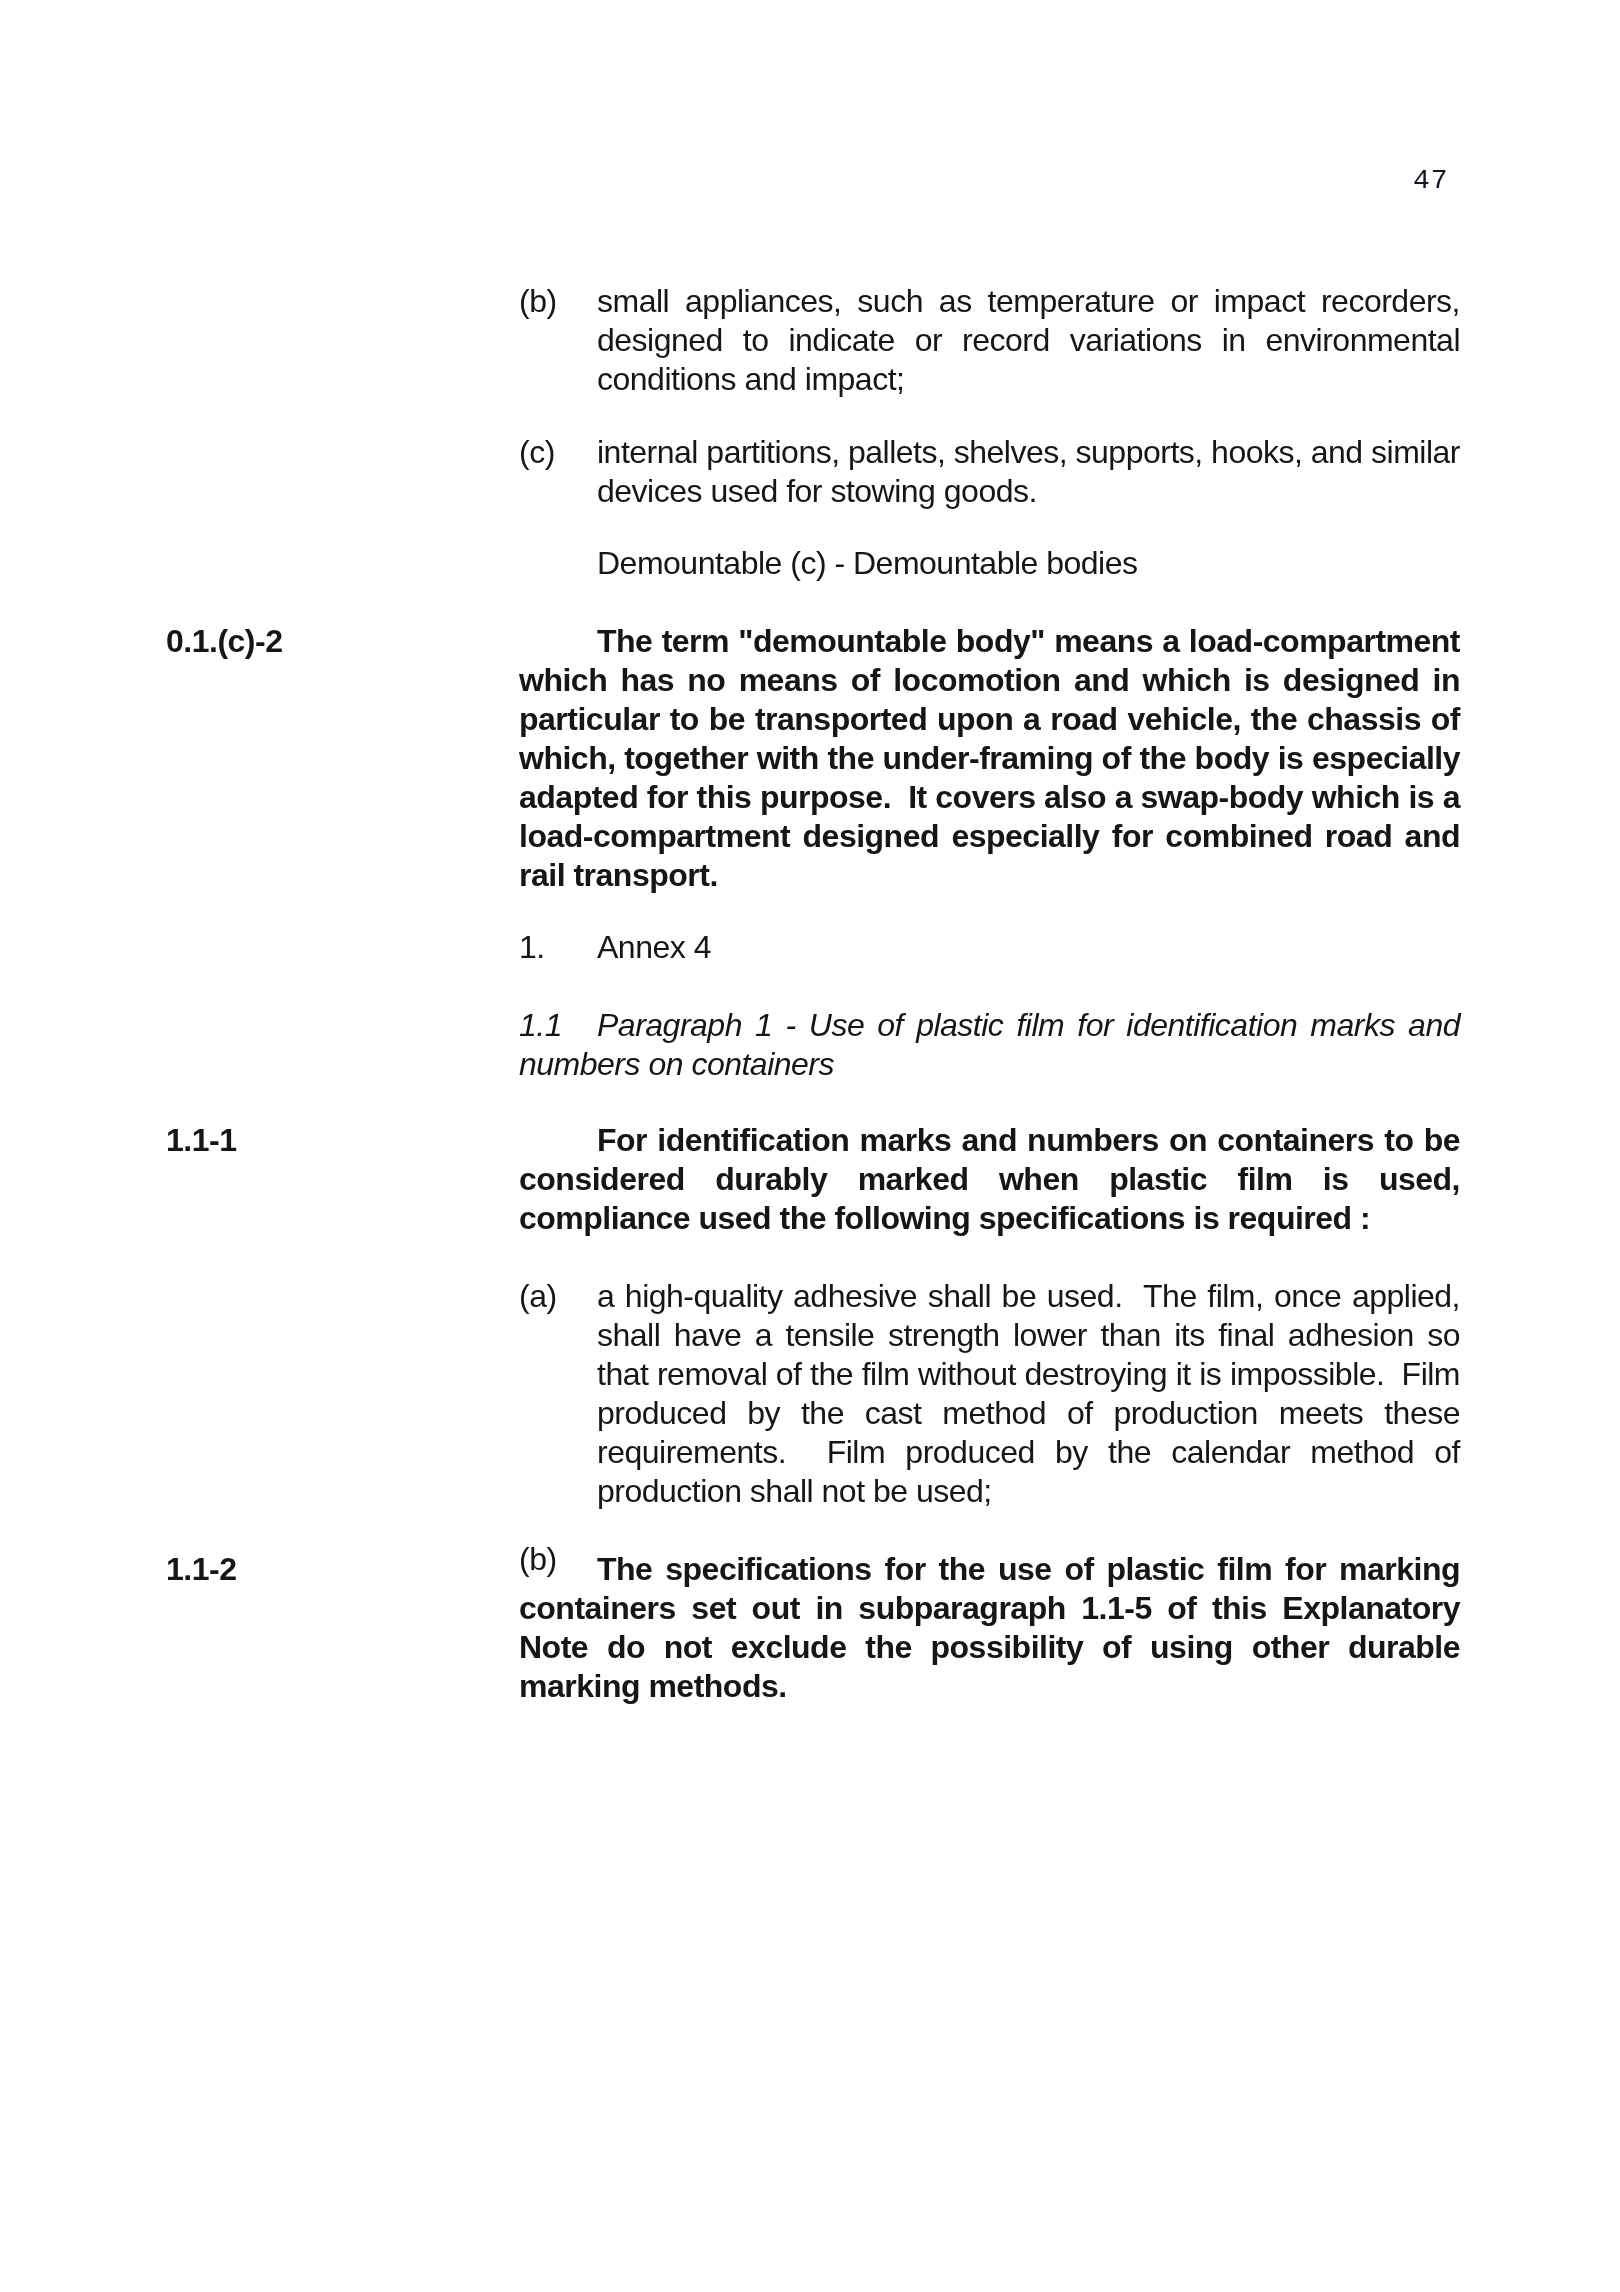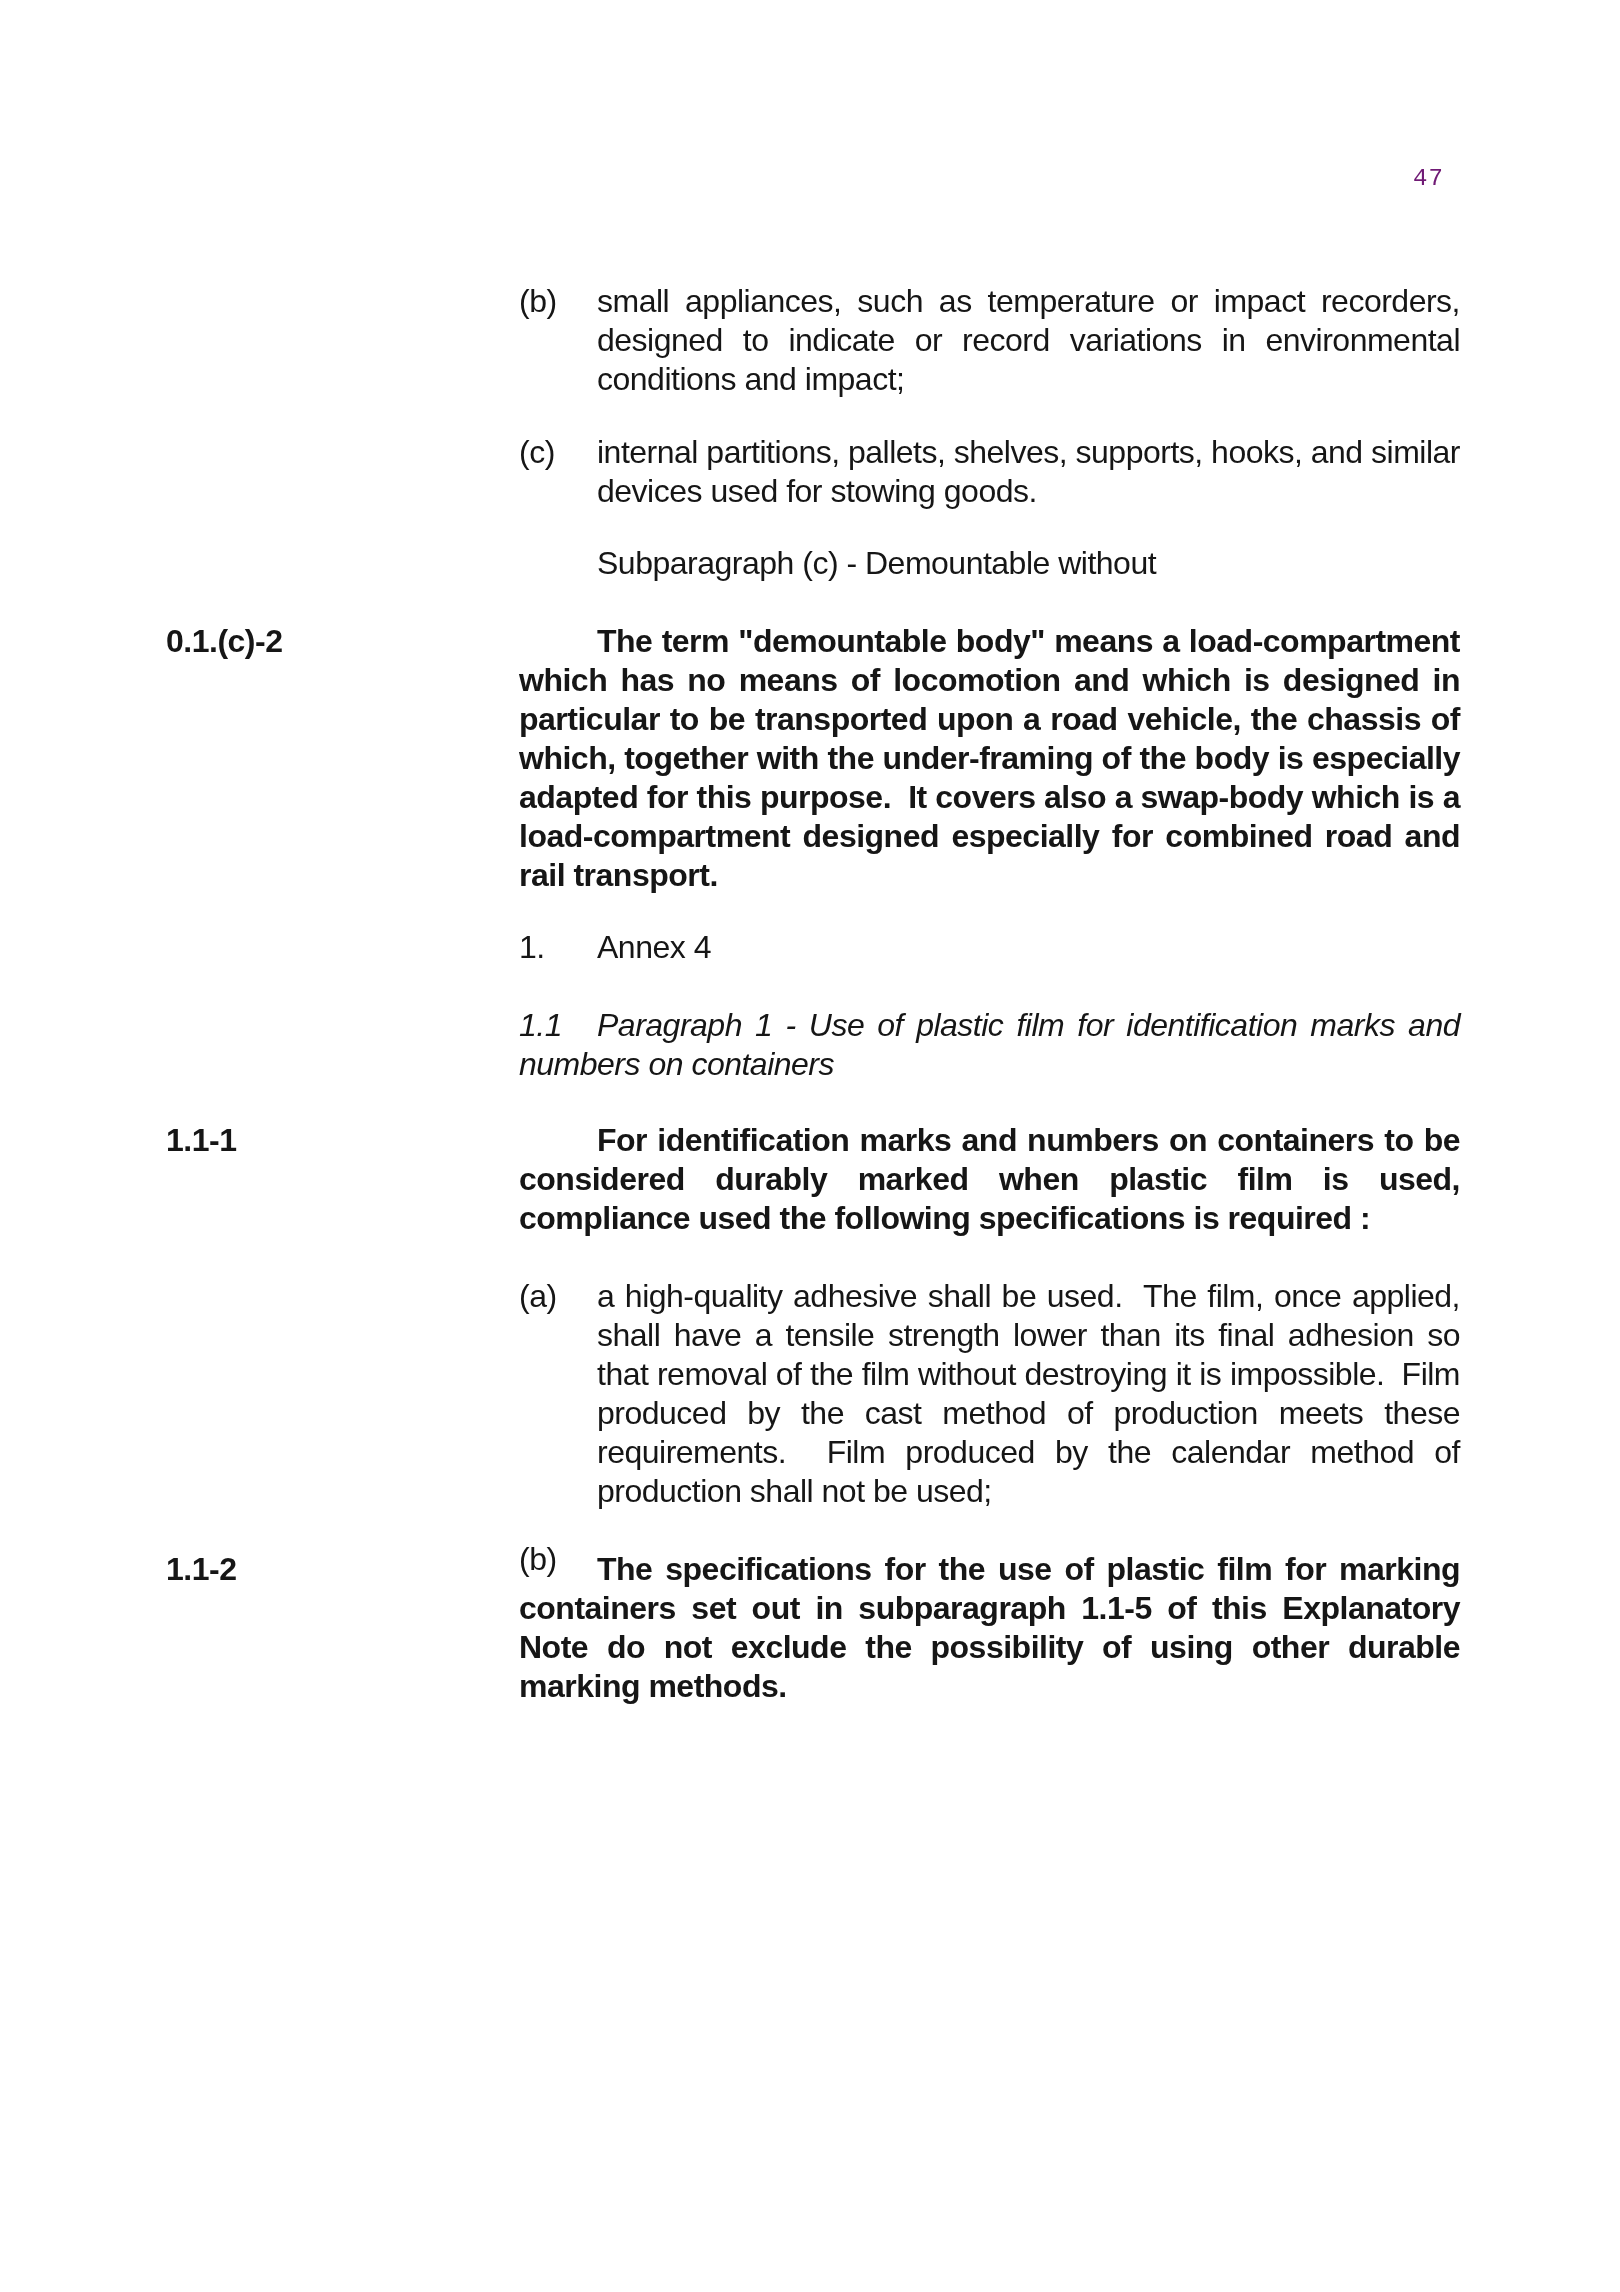--- a/index.html
+++ b/index.html
@@ -14,22 +14,22 @@
     background: #ffffff;
     overflow: hidden;
     font-family: "Liberation Sans", "DejaVu Sans", sans-serif;
     color: #161616;
   }
   .page-number {
     position: absolute;
     left: 1413px;
     top: 165px;
     font-family: "Liberation Mono", "DejaVu Sans Mono", monospace;
-    font-size: 24px;
-    color: #701a75;
+    font-size: 28px;
+    color: #0f172a;
     letter-spacing: 1px;
   }
   .doc {
     position: absolute;
     left: 519px;
     top: 0;
     width: 941px;
     padding-top: 282px;
     font-size: 32px;
     line-height: 39px;
@@ -89,21 +89,21 @@
       <span class="marker">(b)</span>
       <span>small appliances, such as temperature or impact recorders, designed to indicate or record variations in environmental conditions and impact;</span>
     </div>
 
     <div class="para hang mb34">
       <span class="marker">(c)</span>
       <span>internal partitions, pallets, shelves, supports, hooks, and similar devices used for stowing goods.</span>
     </div>
 
     <div class="para subhead mb40">
-      <span>Subparagraph (c) - Demountable without</span>
+      <span>Demountable (c) - Demountable bodies</span>
     </div>
 
     <div class="para labeled mb34">
       <span class="side-label">0.1.(c)-2</span>
       <span>The term "demountable body" means a load-compartment which has no means of locomotion and which is designed in particular to be transported upon a road vehicle, the chassis of which, together with the under-framing of the body is especially adapted for this purpose.&nbsp; It covers also a swap-body which is a load-compartment designed especially for combined road and rail transport.</span>
     </div>
 
     <div class="para hang mb40">
       <span class="marker">1.</span>
       <span>Annex 4</span>

